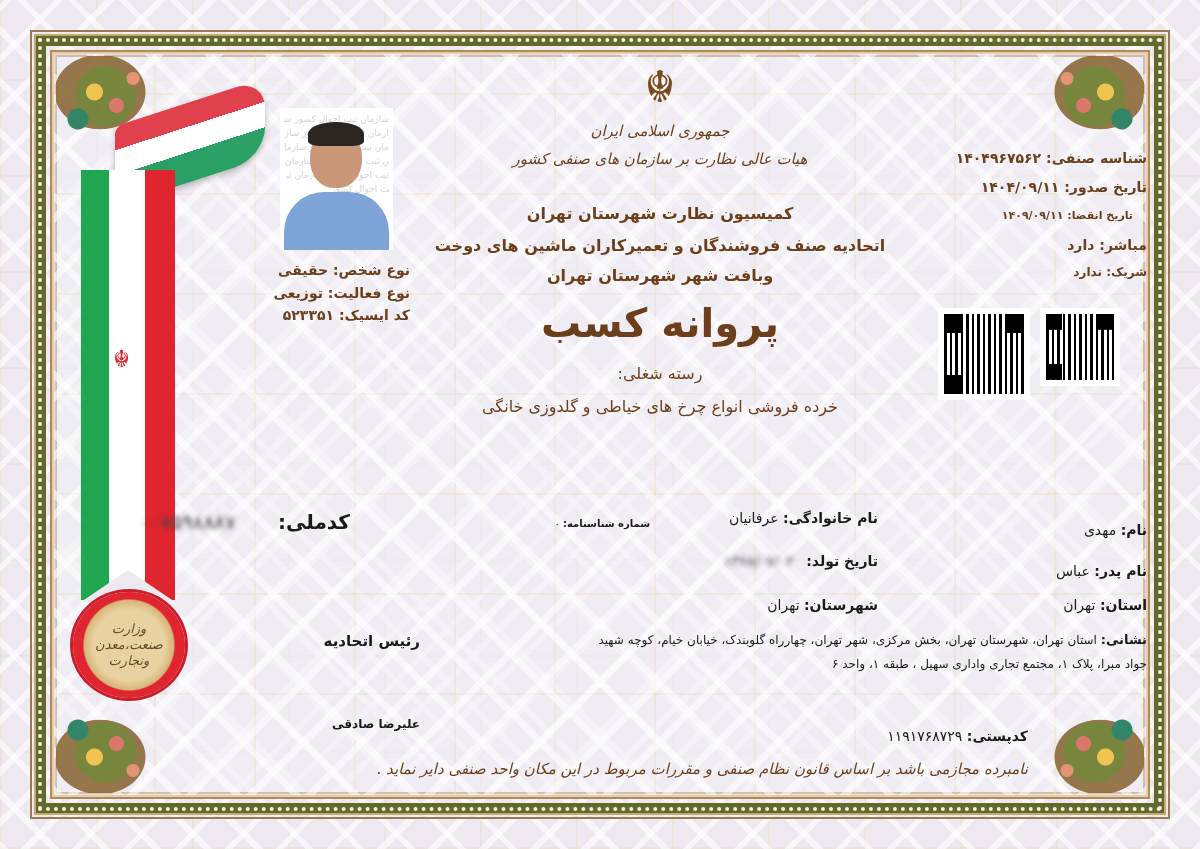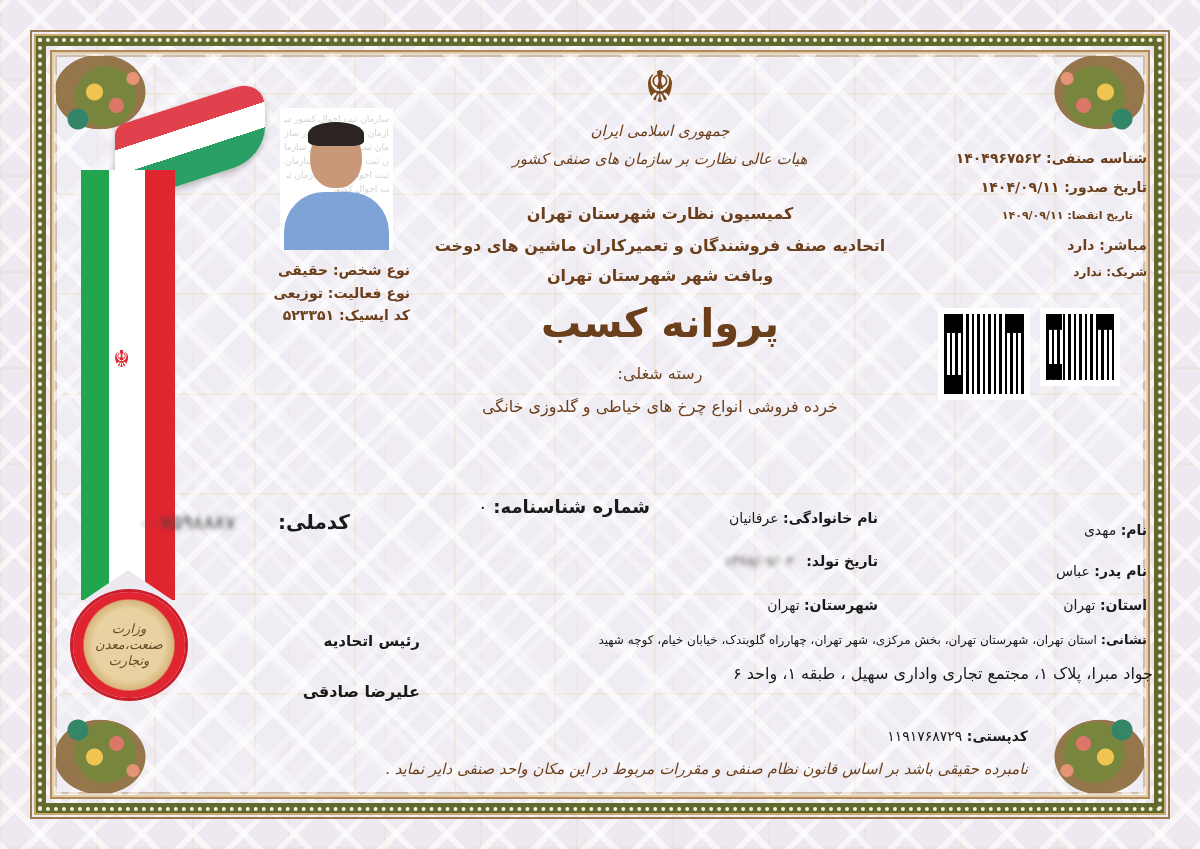--- a/index.html
+++ b/index.html
@@ -219,21 +219,21 @@
 </div>
 
 <div class="text" style="right:53px; top:522px; font-size:14px;">
   <span class="bold">نام:</span>
   <span>مهدی</span>
 </div>
 <div class="text" style="right:322px; top:510px; font-size:14px;">
   <span class="bold">نام خانوادگی:</span>
   <span>عرفانیان</span>
 </div>
-<div class="text" style="right:550px; top:496px; font-size:18px;">
+<div class="text" style="right:550px; top:518px; font-size:10px;">
   <span class="bold">شماره شناسنامه:</span>
   <span>۰</span>
 </div>
 <div class="text" style="right:850px; top:510px; font-size:20px;">
   <span class="bold">کدملی:</span>
   <span class="blur" style="margin-right:36px;">۰۰۷۵۹۸۸۸۷</span>
 </div>
 
 <div class="text" style="right:53px; top:553px; font-size:14px;margin-top:10px;">
   <span class="bold">نام پدر:</span>
@@ -250,23 +250,23 @@
 </div>
 <div class="text" style="right:322px; top:597px; font-size:14px;margin-left:40px;">
   <span class="bold">شهرستان:</span>
   <span>تهران</span>
 </div>
 
 <div class="text" style="right:53px; top:632px; font-size:12px;margin-left:48px;">
   <span class="bold" style="font-size:13px;">نشانی:</span>
   <span>استان تهران، شهرستان تهران، بخش مرکزی، شهر تهران، چهارراه گلوبندک، خیابان خیام، کوچه شهید</span>
 </div>
-<div class="text" style="right:47px; top:657px; font-size:16px;margin-top:7px;">جواد مبرا، پلاک ۱، مجتمع تجاری واداری سهیل ، طبقه ۱، واحد ۶</div>
+<div class="text" style="right:53px; top:657px; font-size:12px;">جواد مبرا، پلاک ۱، مجتمع تجاری واداری سهیل ، طبقه ۱، واحد ۶</div>
 
 <div class="text bold" style="right:780px; top:632px; font-size:15px;">رئیس اتحادیه</div>
-<div class="text bold" style="right:780px; top:682px; font-size:16px;text-align:center;">علیرضا صادقی</div>
+<div class="text bold" style="right:780px; top:717px; font-size:12px;text-align:center;">علیرضا صادقی</div>
 
 <div class="text" style="right:172px; top:728px; font-size:14px;">
   <span class="bold">کدپستی:</span>
   <span>۱۱۹۱۷۶۸۷۲۹</span>
 </div>
 
-<div class="text brown" style="right:172px; top:760px; font-size:15px; font-family:'DejaVu Serif', serif; font-style:italic;">نامبرده حقیقی باشد بر اساس قانون نظام صنفی و مقررات مربوط در این مکان واحد صنفی دایر نماید .</div>
+<div class="text brown" style="right:172px; top:760px; font-size:15px; font-family:'DejaVu Serif', serif; font-style:italic;">نامبرده مجازمی باشد بر اساس قانون نظام صنفی و مقررات مربوط در این مکان واحد صنفی دایر نماید .</div>
 
 </body></html>

